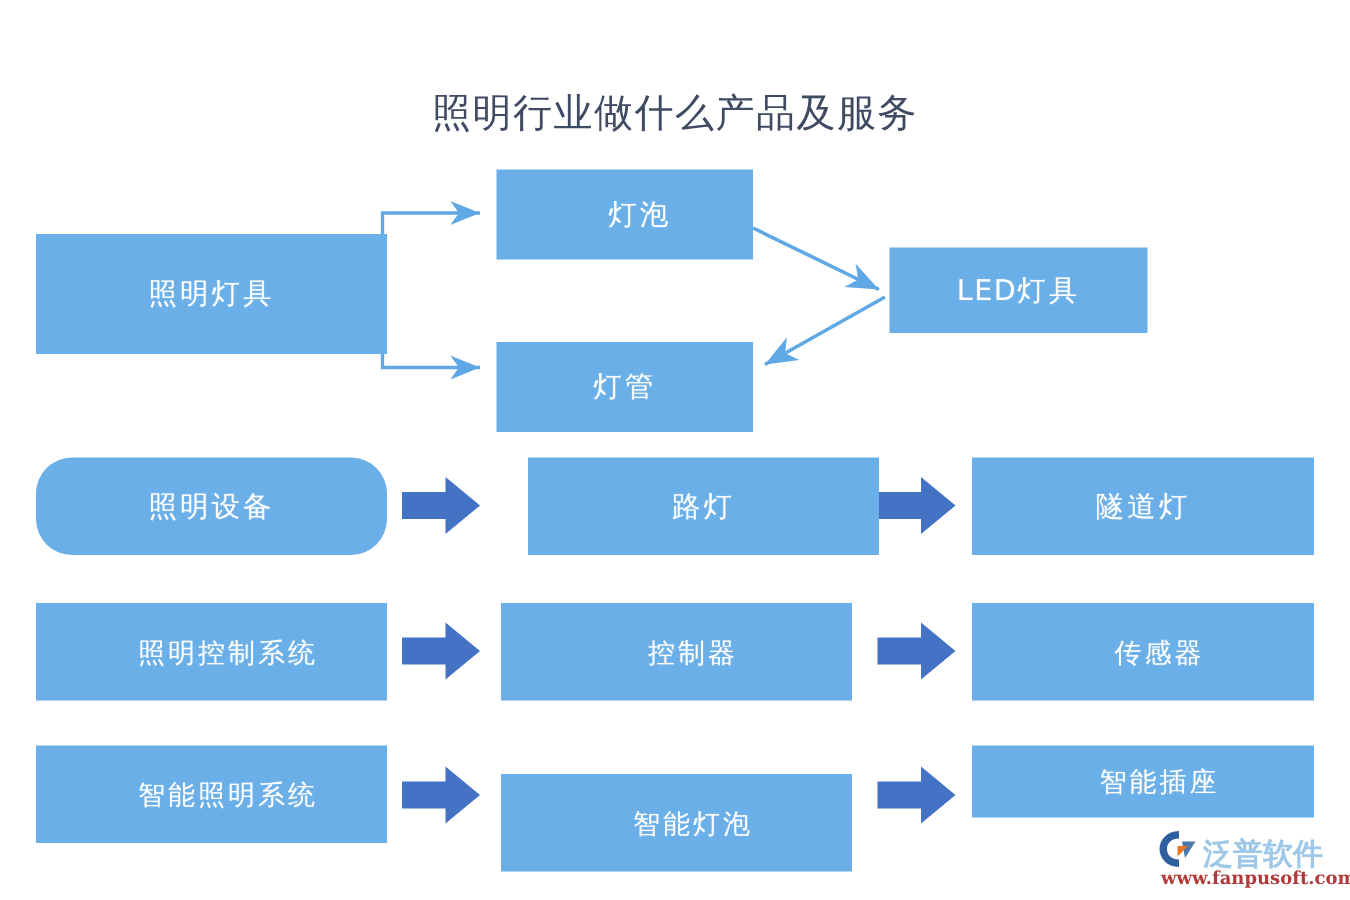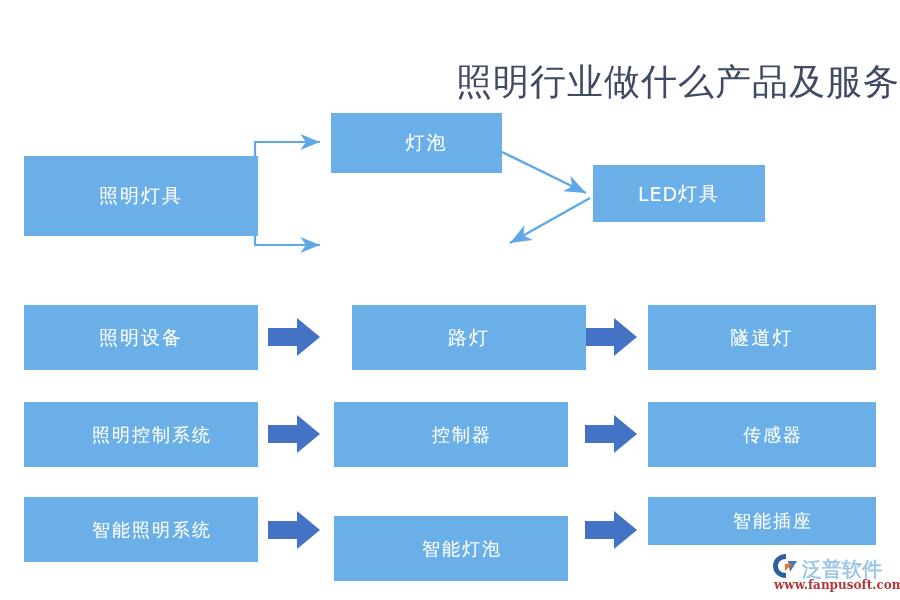--- a/index.html
+++ b/index.html
@@ -19,23 +19,23 @@
     height: 600px;
     background: #ffffff;
   }
 
   
   .title {
     position: absolute;
     left: 0;
     top: 58px;
     width: 900px;
-    text-align: right;
-    font-family: "DejaVu Serif", serif;
-    font-size: 36px;
+    text-align: center;
+    font-family: "DejaVu Serif", serif;
+    font-size: 26px;
     letter-spacing: 1px;
     color: #3f4a63;
     white-space: nowrap;
   }
 
   
   .box {
     position: absolute;
     background: #6AAFE8;
     color: #ffffff;
@@ -152,27 +152,30 @@
   </svg>
 
   <div class="box" style="left:24px; top:156px; width:234px; height:80px;">
     <span>照明灯具</span>
   </div>
 
   <div class="box" style="left:331px; top:113px; width:171px; height:60px;padding-left:20px;">
     <span>灯泡</span>
   </div>
 
+  <div class="box" style="left:331px; top:228px; width:171px; height:60px;">
+    <span>灯管</span>
+  </div>
 
   <div class="box" style="left:593px; top:165px; width:172px; height:57px;">
     <span class="led-italic">LED</span>
       <span>灯具</span>
   </div>
 
-  <div class="box" style="left:24px; top:305px; width:234px; height:65px;">
+  <div class="box" style="left:24px; top:305px; width:234px; height:65px;border-radius:24px;">
     <span>照明设备</span>
   </div>
   <div class="box" style="left:352px; top:305px; width:234px; height:65px;">
     <span>路灯</span>
   </div>
   <div class="box" style="left:648px; top:305px; width:228px; height:65px;">
     <span>隧道灯</span>
   </div>
 
   <div class="box small" style="left:24px; top:402px; width:234px; height:65px;">

